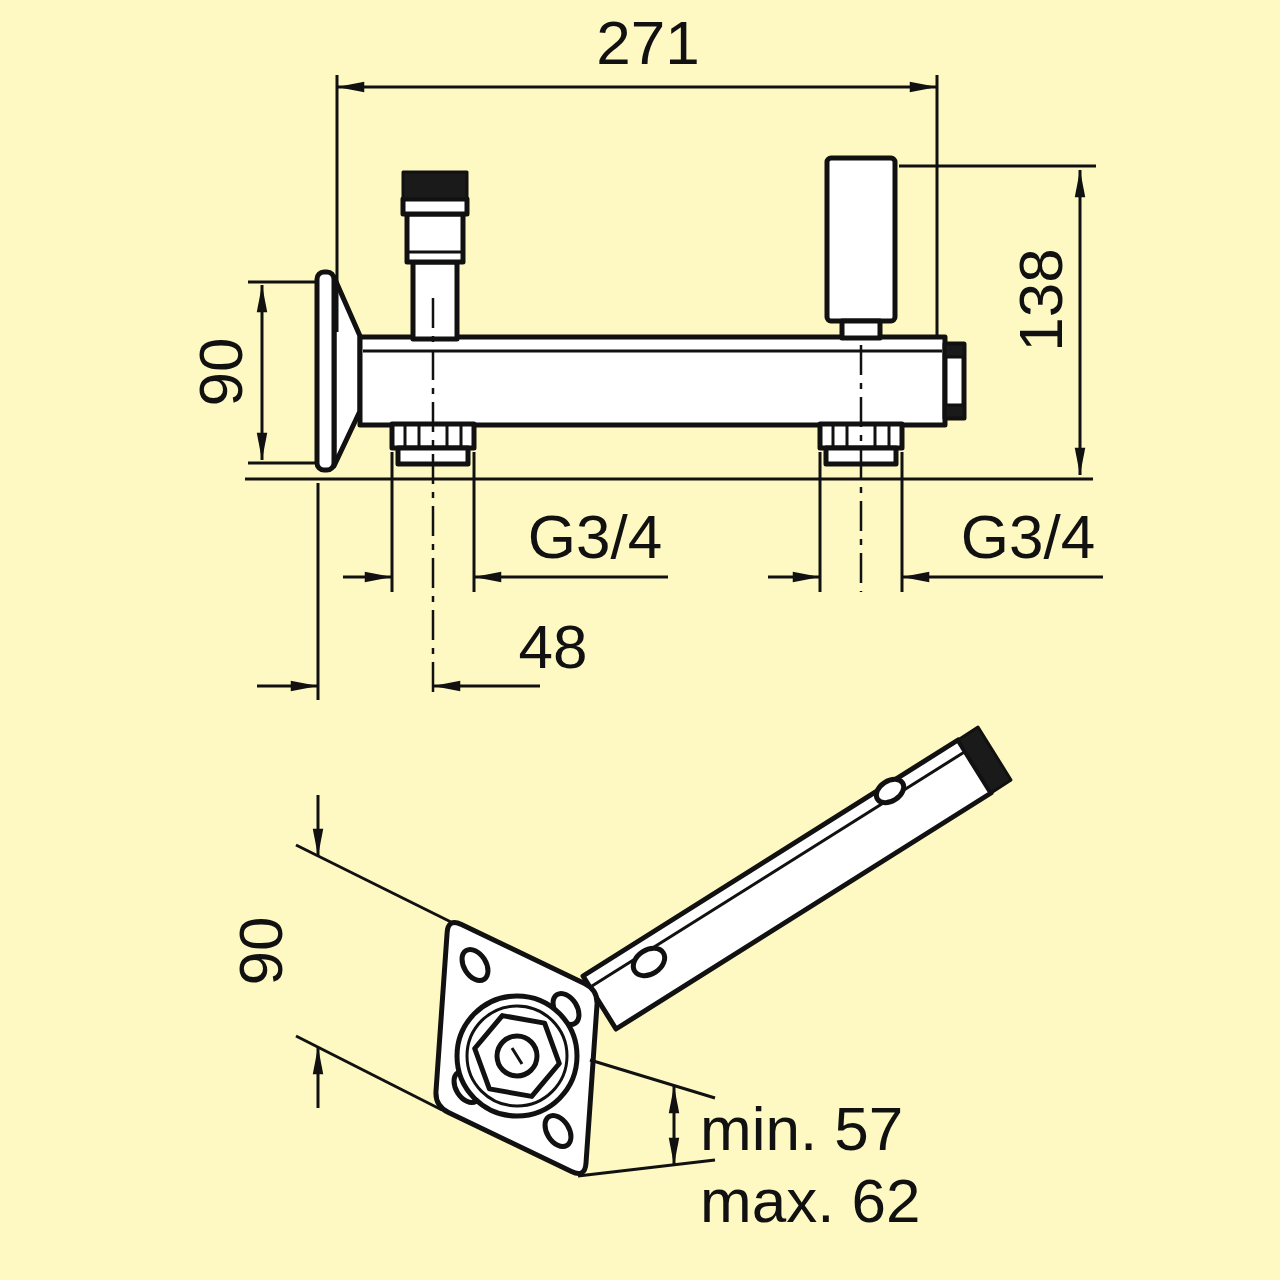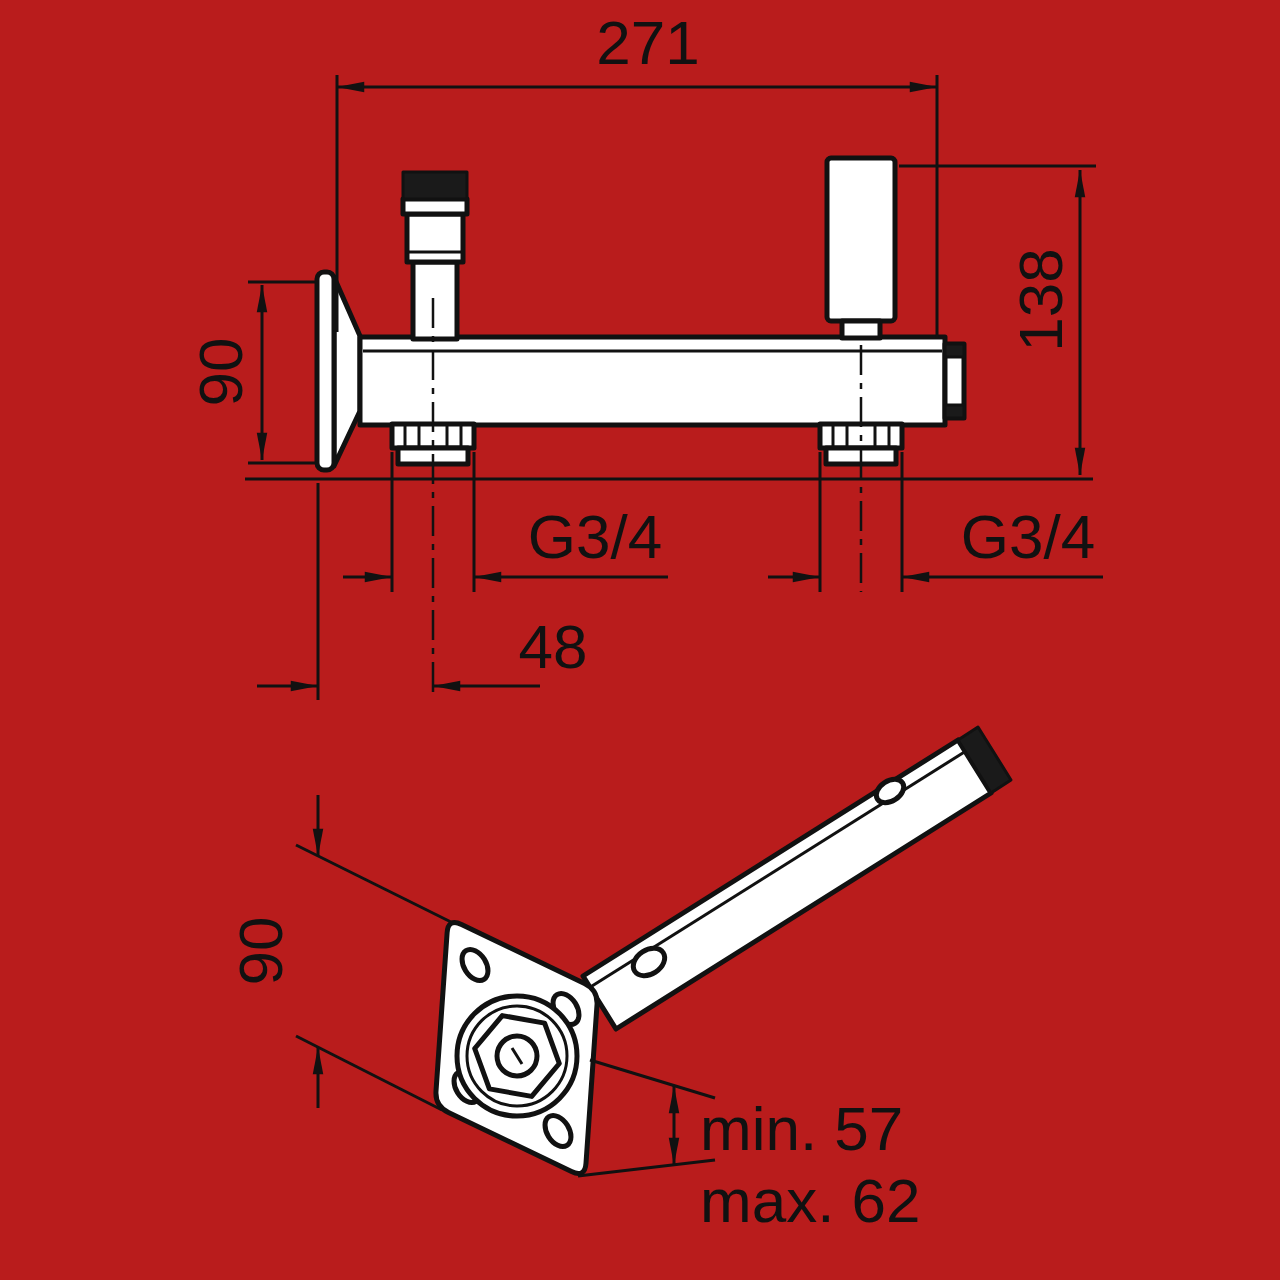--- a/index.html
+++ b/index.html
@@ -1,16 +1,16 @@
 <!DOCTYPE html>
 <html><head>
 <meta charset="utf-8">
 <style>
   html,body{margin:0;padding:0;background:#fff;}
-  .page{width:1280px;height:1280px;background:#b91c1c;position:relative;font-family:"Liberation Sans",sans-serif;}
+  .page{width:1280px;height:1280px;background:#fef9c3;position:relative;font-family:"Liberation Sans",sans-serif;}
   svg{display:block;}
   .obj{fill:#fff;stroke:#111;stroke-width:5;stroke-linejoin:round;}
   .obj-thin{fill:none;stroke:#111;stroke-width:3;}
   .dark{fill:#1a1a1a;stroke:#111;stroke-width:3;stroke-linejoin:round;}
   .dim{fill:none;stroke:#111;stroke-width:3;}
   .ext{fill:none;stroke:#111;stroke-width:3;}
   .cl{fill:none;stroke:#111;stroke-width:2.5;stroke-dasharray:30 8 6 8;}
   .lbl{font-family:"Liberation Sans",sans-serif;font-size:62px;fill:#111;}
 </style>
 </head>

